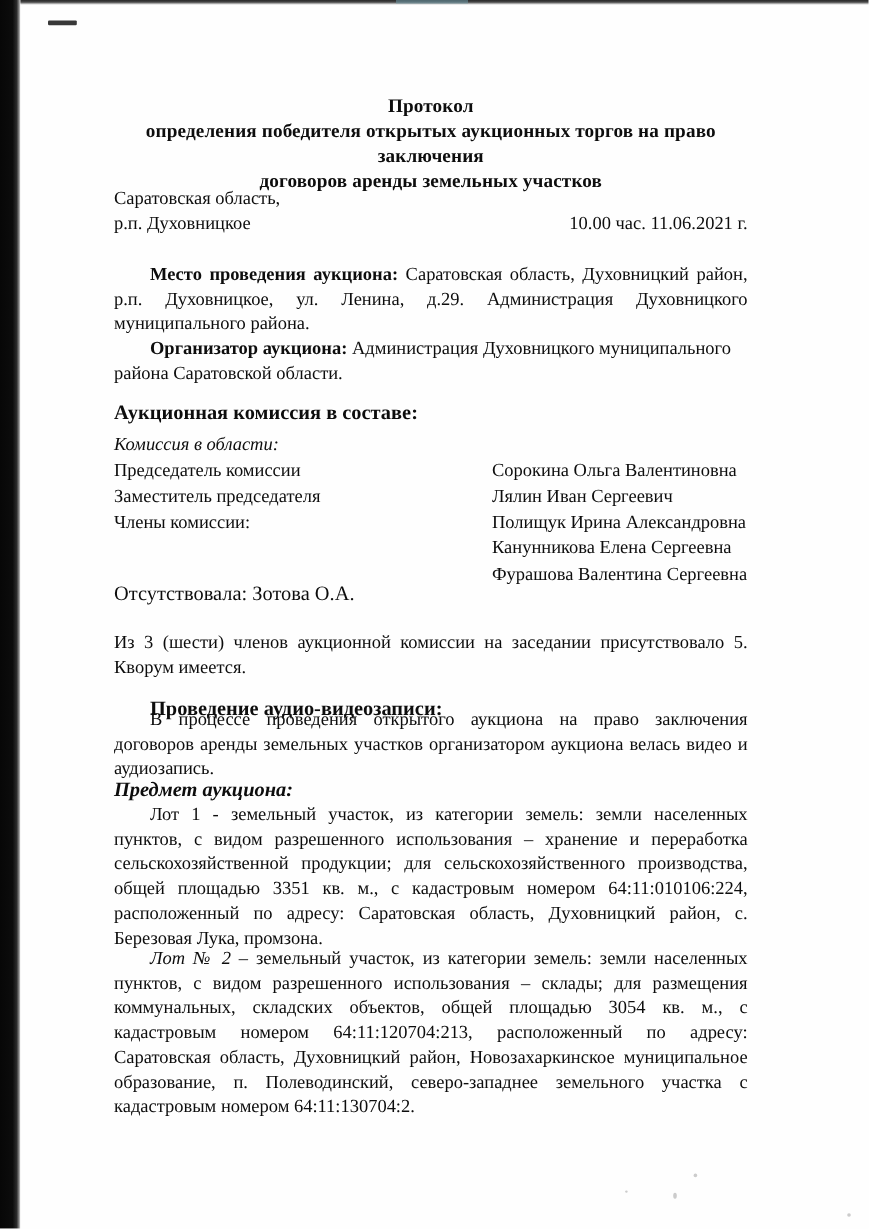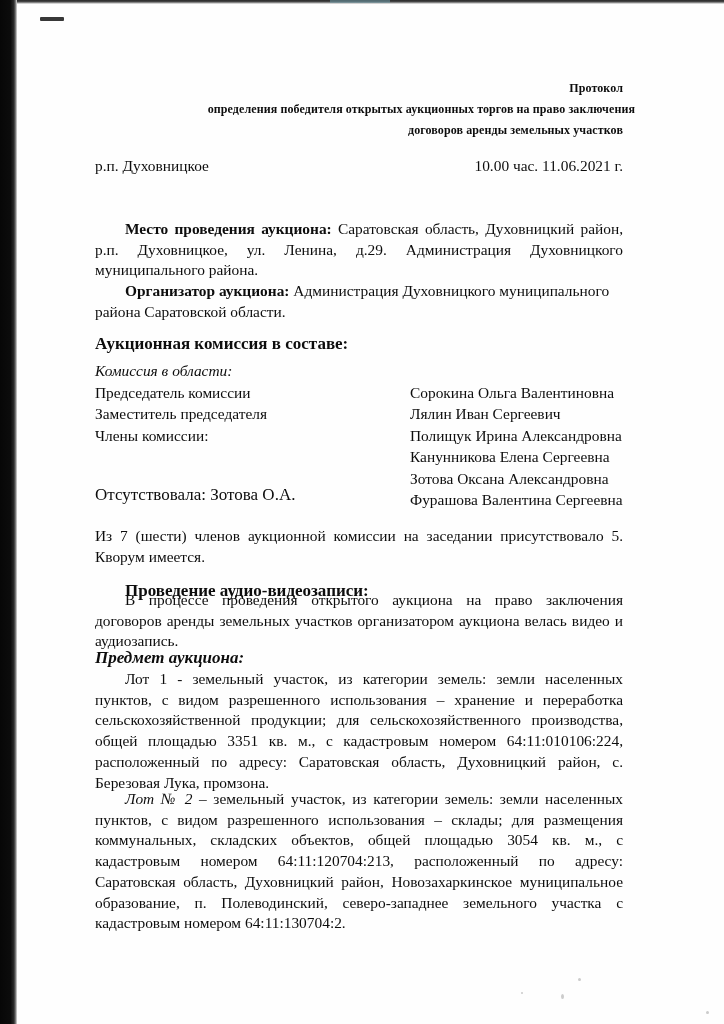--- a/index.html
+++ b/index.html
@@ -61,25 +61,24 @@
     width: 528px;
   }
   .blk { position: absolute; left: 0; width: 528px; }
 
   .t-center { text-align: center; }
   .b { font-weight: bold; margin-top: 12px; }
   .i { font-style: italic; }
   .bi { font-weight: bold; font-style: italic; }
 
   .title-line {
-    font-size: 12px;
+    font-size: 16px;
     font-weight: bold;
     line-height: 21px;
     letter-spacing: .1px;
-    text-align: right;
   }
   .body-line {
     font-size: 17px;
     line-height: 20.5px;
   }
   .indent { text-indent: 30px; }
 
   .addr-row {
     position: relative;
     font-size: 15.4px;
@@ -132,20 +131,21 @@
 
   <div class="sheet">
 
     <div class="blk" style="top:78px;">
       <div class="title-line t-center">Протокол</div>
       <div class="title-line t-center" style="margin-left:-12px;width:552px;">определения победителя открытых аукционных торгов на право заключения</div>
       <div class="title-line t-center">договоров аренды земельных участков</div>
     </div>
 
     <div class="blk" style="top:155px;">
+      <div class="addr-row">Саратовская область,</div>
       <div class="addr-row">
         <span>р.п. Духовницкое</span>
         <span class="addr-right" style="right:0;">10.00 час.  11.06.2021 г.</span>
       </div>
     </div>
 
     <div class="blk" style="top:219px;">
       <p class="para" style="margin:0;"><span class="b">Место проведения аукциона:</span><span> Саратовская область, Духовницкий район, р.п. Духовницкое, ул. Ленина, д.29. Администрация Духовницкого муниципального района.</span></p>
     </div>
 
@@ -160,29 +160,28 @@
         <div class="comm-head">Комиссия в области:</div>
         <div>Председатель комиссии</div>
         <div>Заместитель председателя</div>
         <div>Члены комиссии:</div>
       </div>
       <div class="comm-right">
         <div>Сорокина Ольга Валентиновна</div>
         <div>Лялин Иван Сергеевич</div>
         <div>Полищук Ирина Александровна</div>
         <div>Канунникова Елена Сергеевна</div>
-        <div>Зотова Оксана Александровна</div>
         <div>Фурашова Валентина Сергеевна</div>
       </div>
     </div>
 
     <div class="blk body-line" style="top:485px;">Отсутствовала: Зотова О.А.</div>
 
     <div class="blk" style="top:526px;">
-      <p class="para noind" style="margin:0;">Из 7 (шести)  членов  аукционной комиссии  на заседании присутствовало 5. Кворум имеется.</p>
+      <p class="para noind" style="margin:0;">Из 3 (шести)  членов  аукционной комиссии  на заседании присутствовало 5. Кворум имеется.</p>
     </div>
 
     <div class="blk body-line b indent" style="top:569px;">Проведение аудио-видеозаписи:</div>
 
     <div class="blk" style="top:590px;">
       <p class="para" style="margin:0;">В процессе проведения открытого аукциона на право заключения договоров аренды земельных участков  организатором аукциона  велась видео и аудиозапись.</p>
     </div>
 
     <div class="blk body-line bi" style="top:648px;">Предмет аукциона:</div>
 

